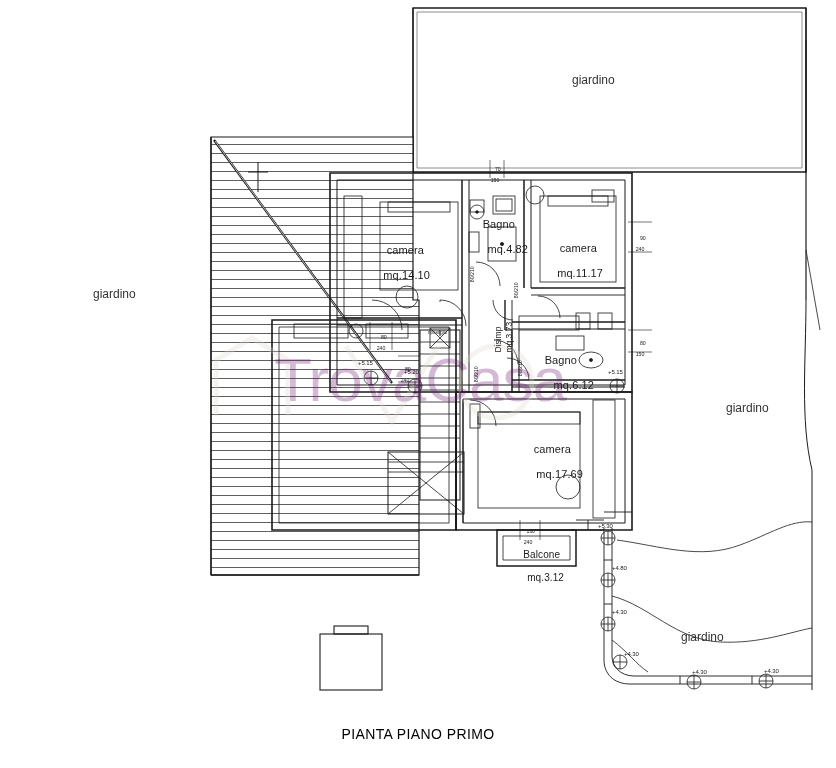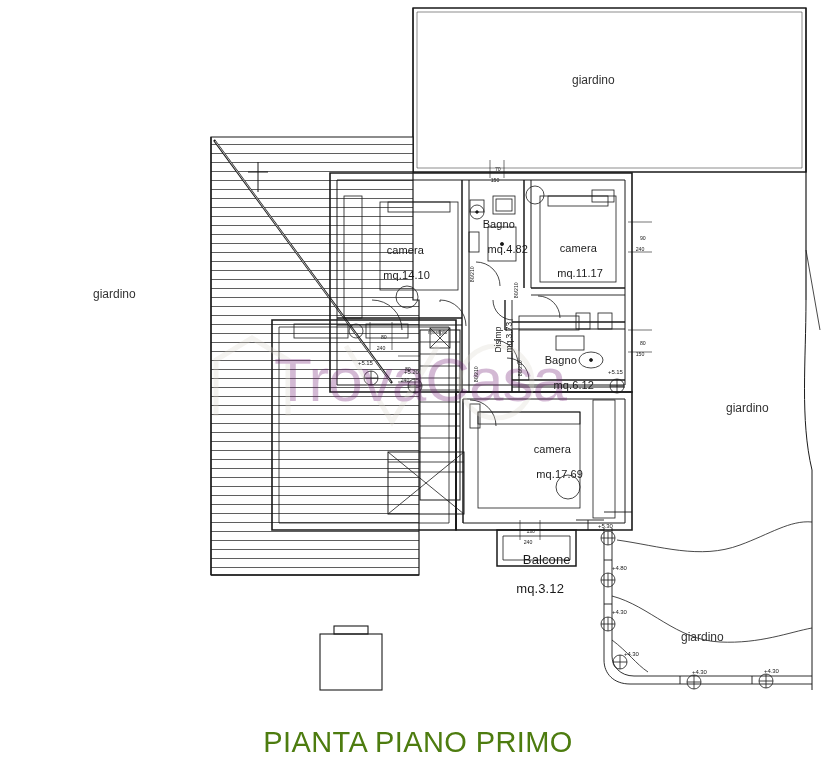--- a/index.html
+++ b/index.html
@@ -71,23 +71,23 @@
   .tiny {
     font-size: 4.6px;
     color: #333;
   }
   #page-title {
     position: absolute;
     left: 0;
     right: 0;
     top: 726px;
     text-align: center;
-    font-size: 29px;
+    font-size: 14px;
     letter-spacing: 0.4px;
-    color: #4d7c0f;
+    color: #000000;
   }
   .watermark {
     position: absolute;
     left: 196px;
     top: 330px;
     width: 420px;
     height: 110px;
     pointer-events: none;
     opacity: 0.30;
   }
@@ -415,21 +415,21 @@
     <span>Bagno</span>
     <span class="l2">mq.6.12</span>
   </div>
 
 
   <div class="lbl room-label" style="left:521px; top:431px; width:62px; text-align:left;">
     <span>camera</span>
     <span class="l2">mq.17.69</span>
   </div>
 
-  <div class="lbl room-label" style="left:508px; top:538px; width:56px; font-size:13px;">
+  <div class="lbl room-label" style="left:508px; top:538px; width:56px; font-size:10px;">
     <span>Balcone</span>
     <span class="l2">mq.3.12</span>
   </div>
 
   <div class="lbl giardino" style="left:572px; top:74px;">giardino</div>
   <div class="lbl giardino" style="left:93px;  top:288px;">giardino</div>
   <div class="lbl giardino" style="left:726px; top:402px;">giardino</div>
   <div class="lbl giardino" style="left:681px; top:631px;">giardino</div>
 
   <div class="lbl tiny" style="left:428px; top:330px;">ripostiglio</div>

